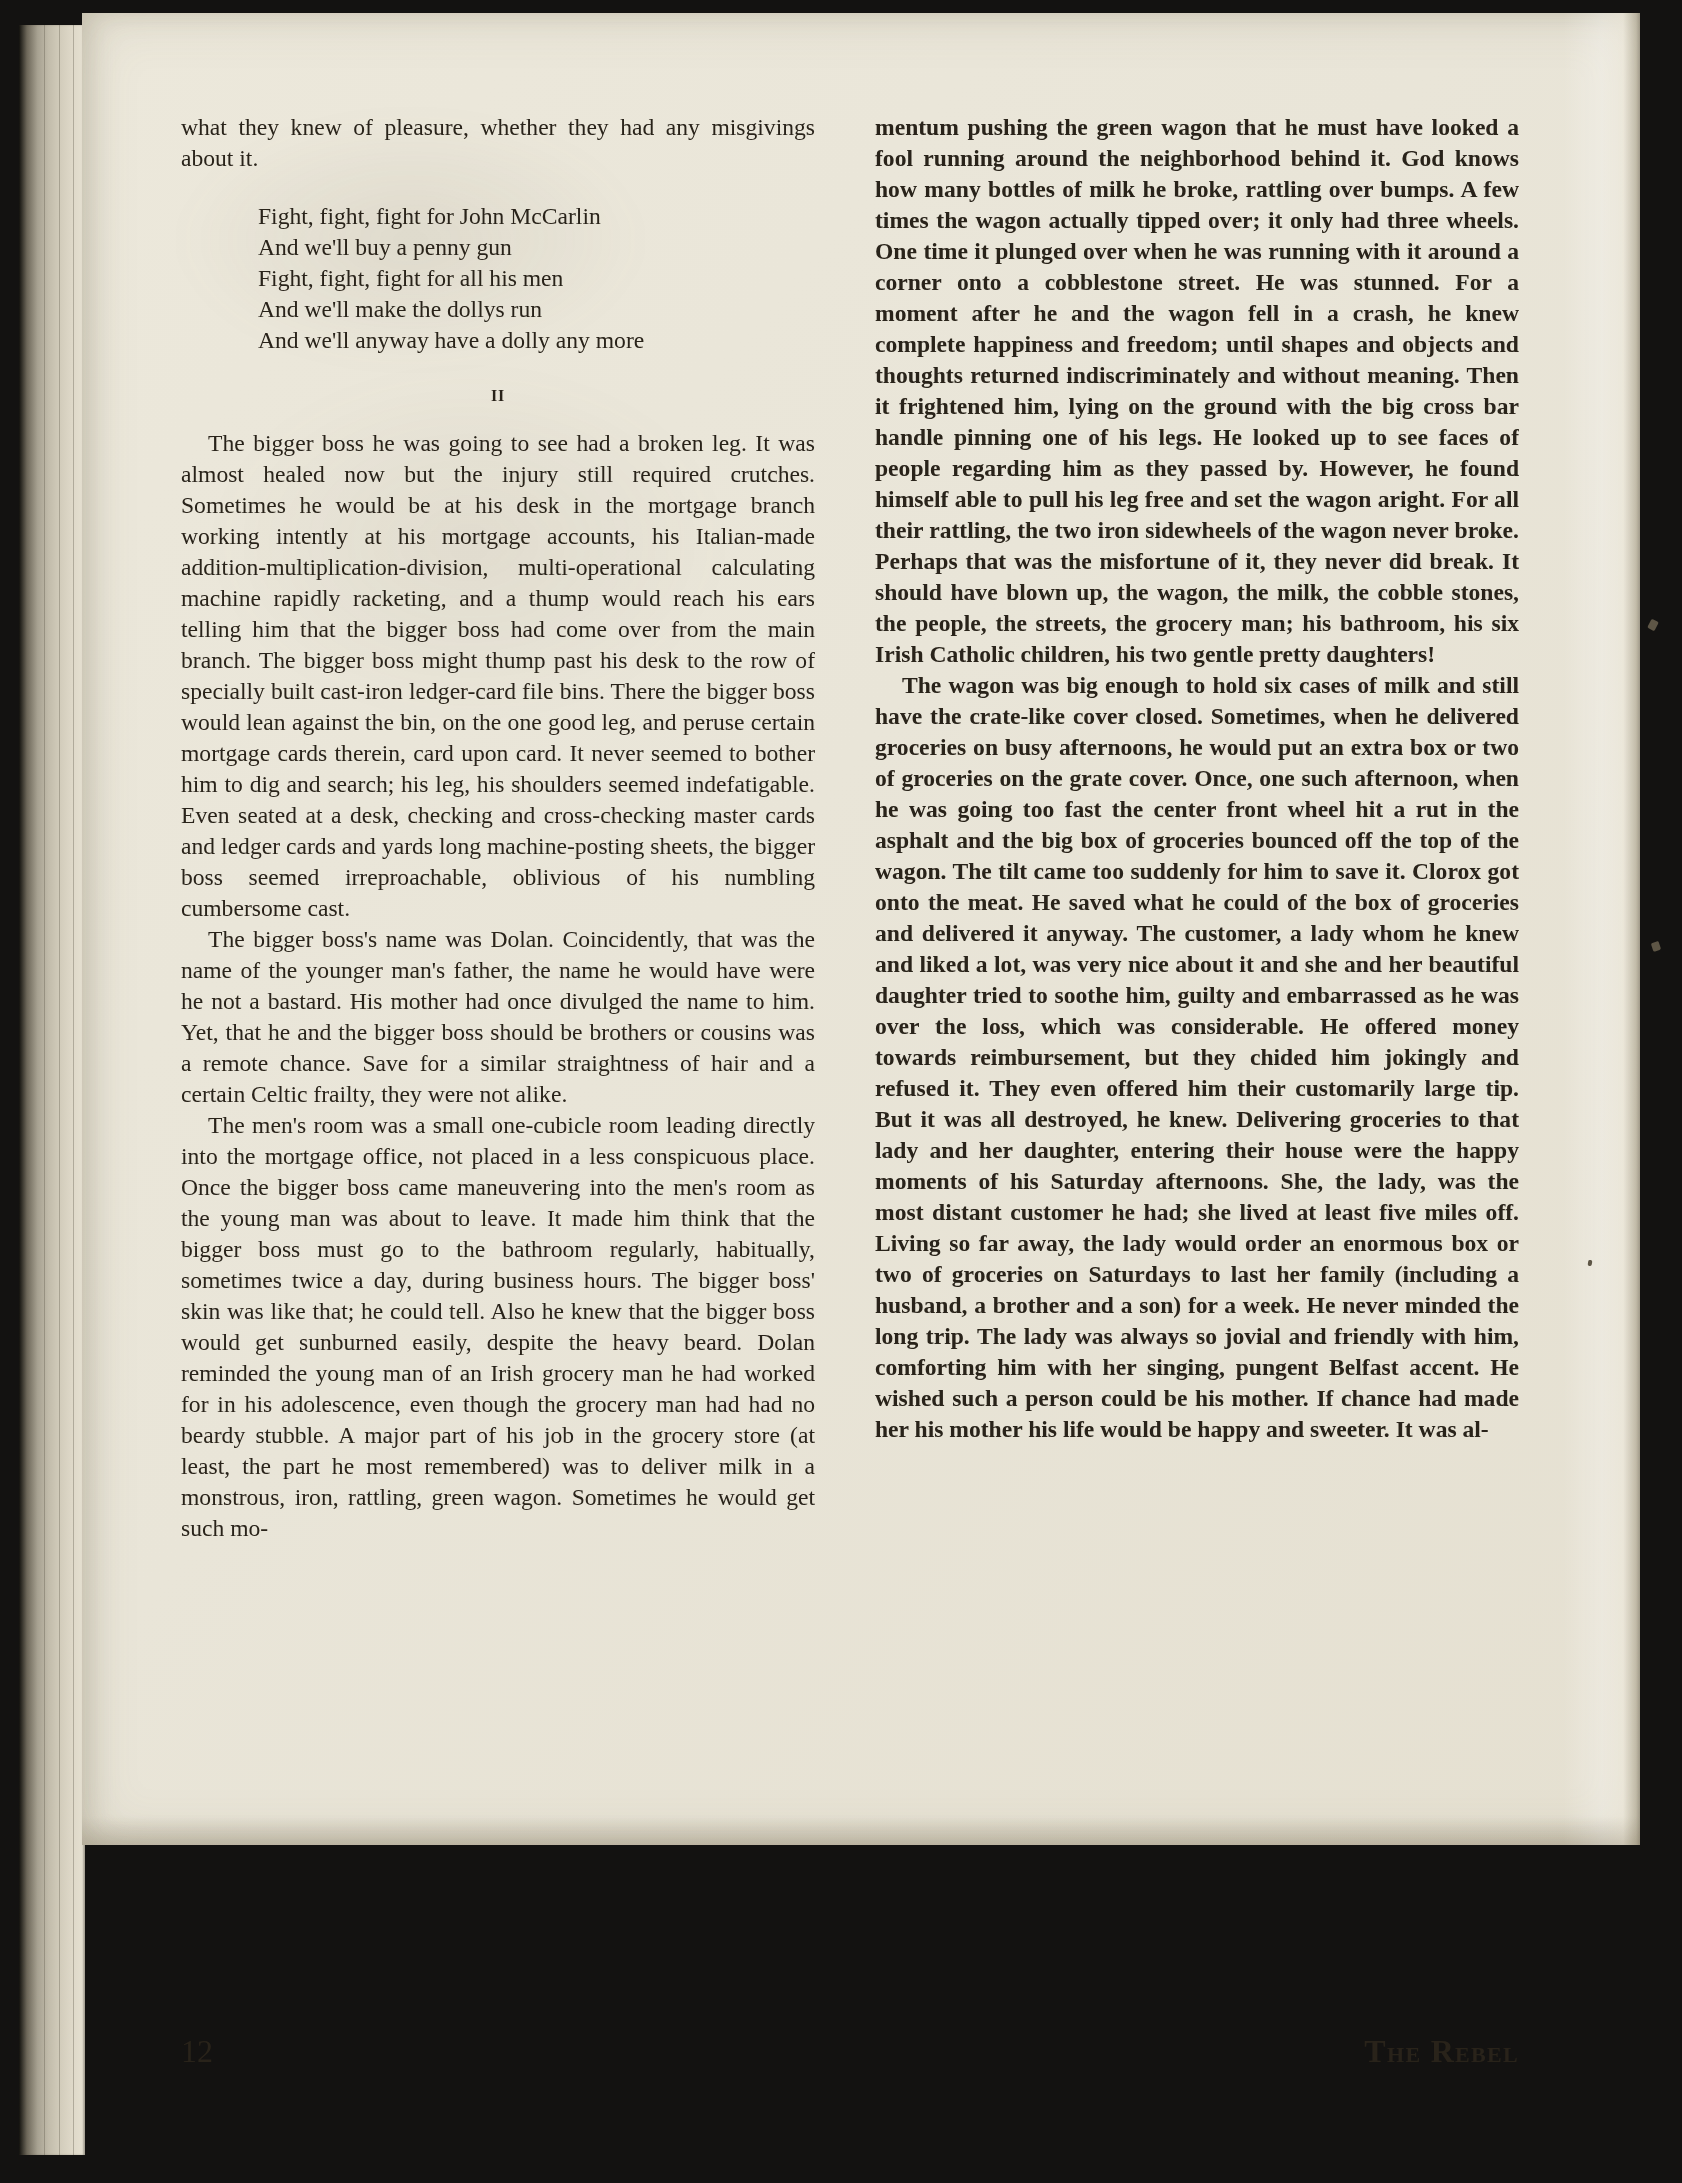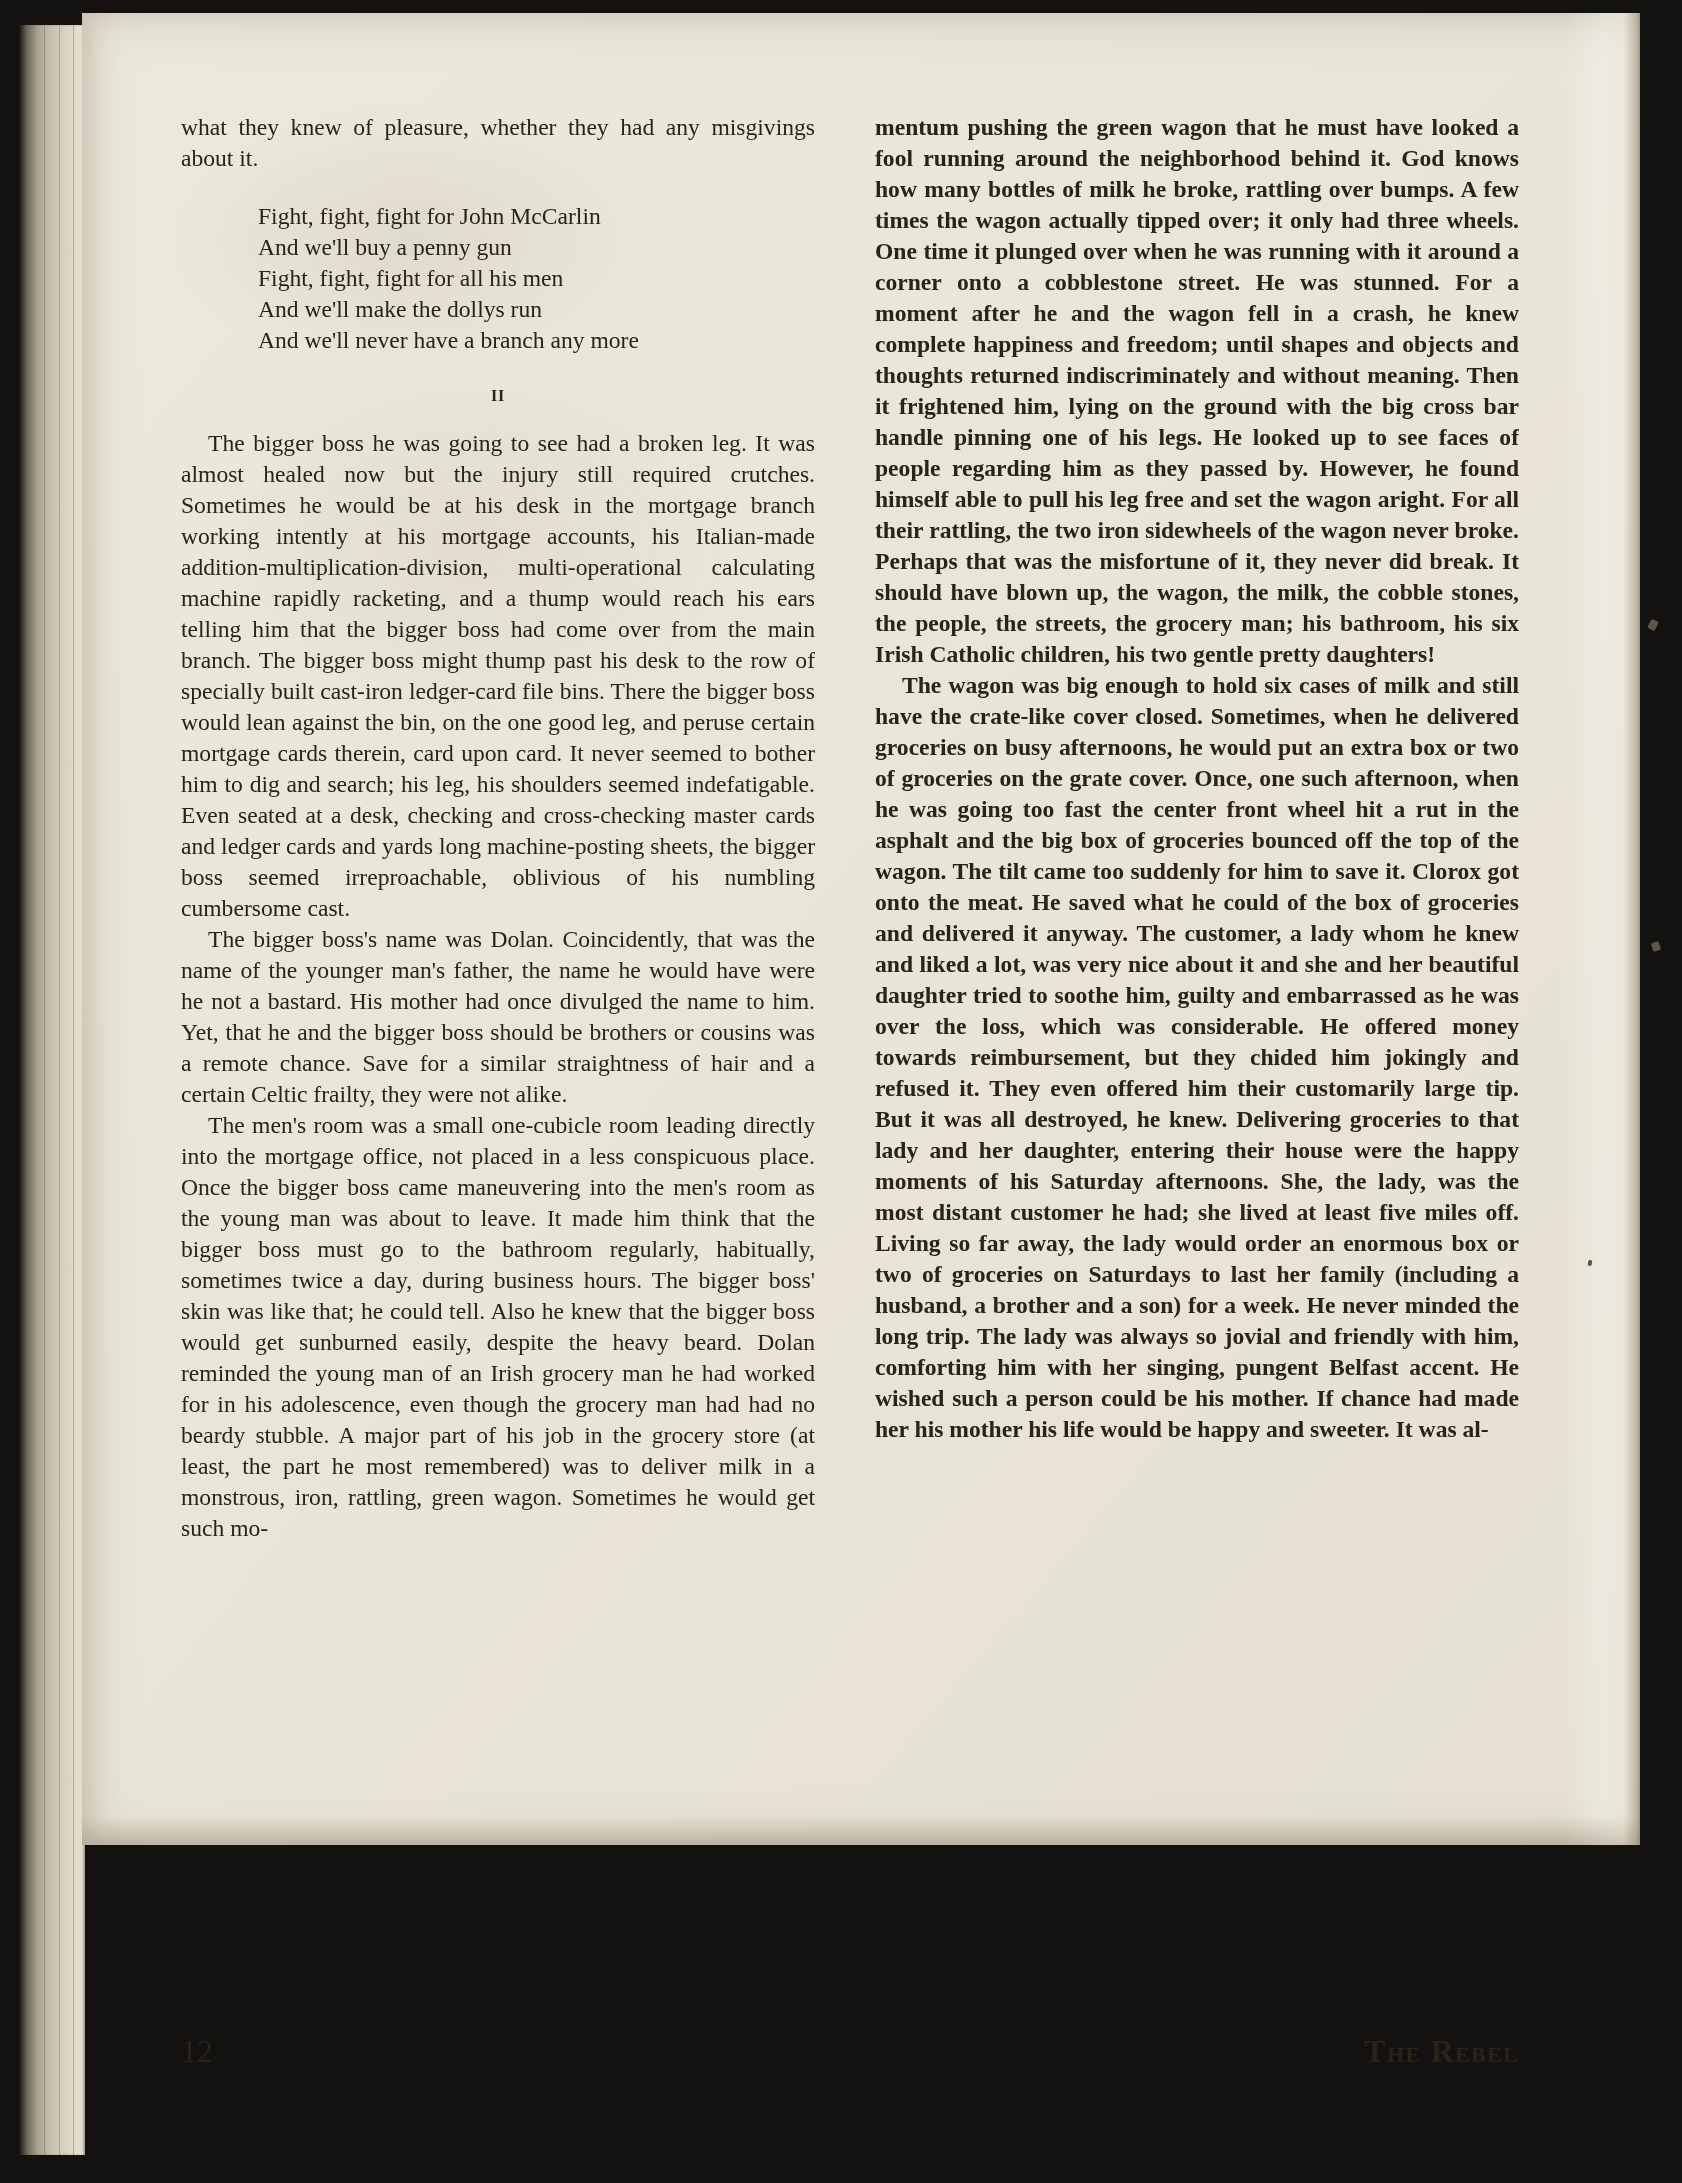--- a/index.html
+++ b/index.html
@@ -176,21 +176,21 @@
     <div class="ghost g2"></div>
 
     <div class="col col-left">
       <p>what they knew of pleasure, whether they had any misgivings about it.</p>
 
       <div class="poem">
         <div class="poem-line">Fight, fight, fight for John McCarlin</div>
         <div class="poem-line">And we'll buy a penny gun</div>
         <div class="poem-line">Fight, fight, fight for all his men</div>
         <div class="poem-line">And we'll make the dollys run</div>
-        <div class="poem-line">And we'll never have a branch any more</div>
+        <div class="poem-line">And we'll anyway have a dolly any more</div>
       </div>
 
       <div class="section-heading">II</div>
 
       <p class="indent">The bigger boss he was going to see had a broken leg. It was almost healed now but the injury still required crutches. Sometimes he would be at his desk in the mortgage branch working intently at his mortgage accounts, his Italian-made addition-multiplication-division, multi-operational calculating machine rapidly racketing, and a thump would reach his ears telling him that the bigger boss had come over from the main branch. The bigger boss might thump past his desk to the row of specially built cast-iron ledger-card file bins. There the bigger boss would lean against the bin, on the one good leg, and peruse certain mortgage cards therein, card upon card. It never seemed to bother him to dig and search; his leg, his shoulders seemed indefatigable. Even seated at a desk, checking and cross-checking master cards and ledger cards and yards long machine-posting sheets, the bigger boss seemed irreproachable, oblivious of his numbling cumbersome cast.</p>
       <p class="indent">The bigger boss's name was Dolan. Coincidently, that was the name of the younger man's father, the name he would have were he not a bastard. His mother had once divulged the name to him. Yet, that he and the bigger boss should be brothers or cousins was a remote chance. Save for a similar straightness of hair and a certain Celtic frailty, they were not alike.</p>
       <p class="indent">The men's room was a small one-cubicle room leading directly into the mortgage office, not placed in a less conspicuous place. Once the bigger boss came maneuvering into the men's room as the young man was about to leave. It made him think that the bigger boss must go to the bathroom regularly, habitually, sometimes twice a day, during business hours. The bigger boss' skin was like that; he could tell. Also he knew that the bigger boss would get sunburned easily, despite the heavy beard. Dolan reminded the young man of an Irish grocery man he had worked for in his adolescence, even though the grocery man had had no beardy stubble. A major part of his job in the grocery store (at least, the part he most remembered) was to deliver milk in a monstrous, iron, rattling, green wagon. Sometimes he would get such mo-</p>
     </div>
 
     <div class="col col-right">

